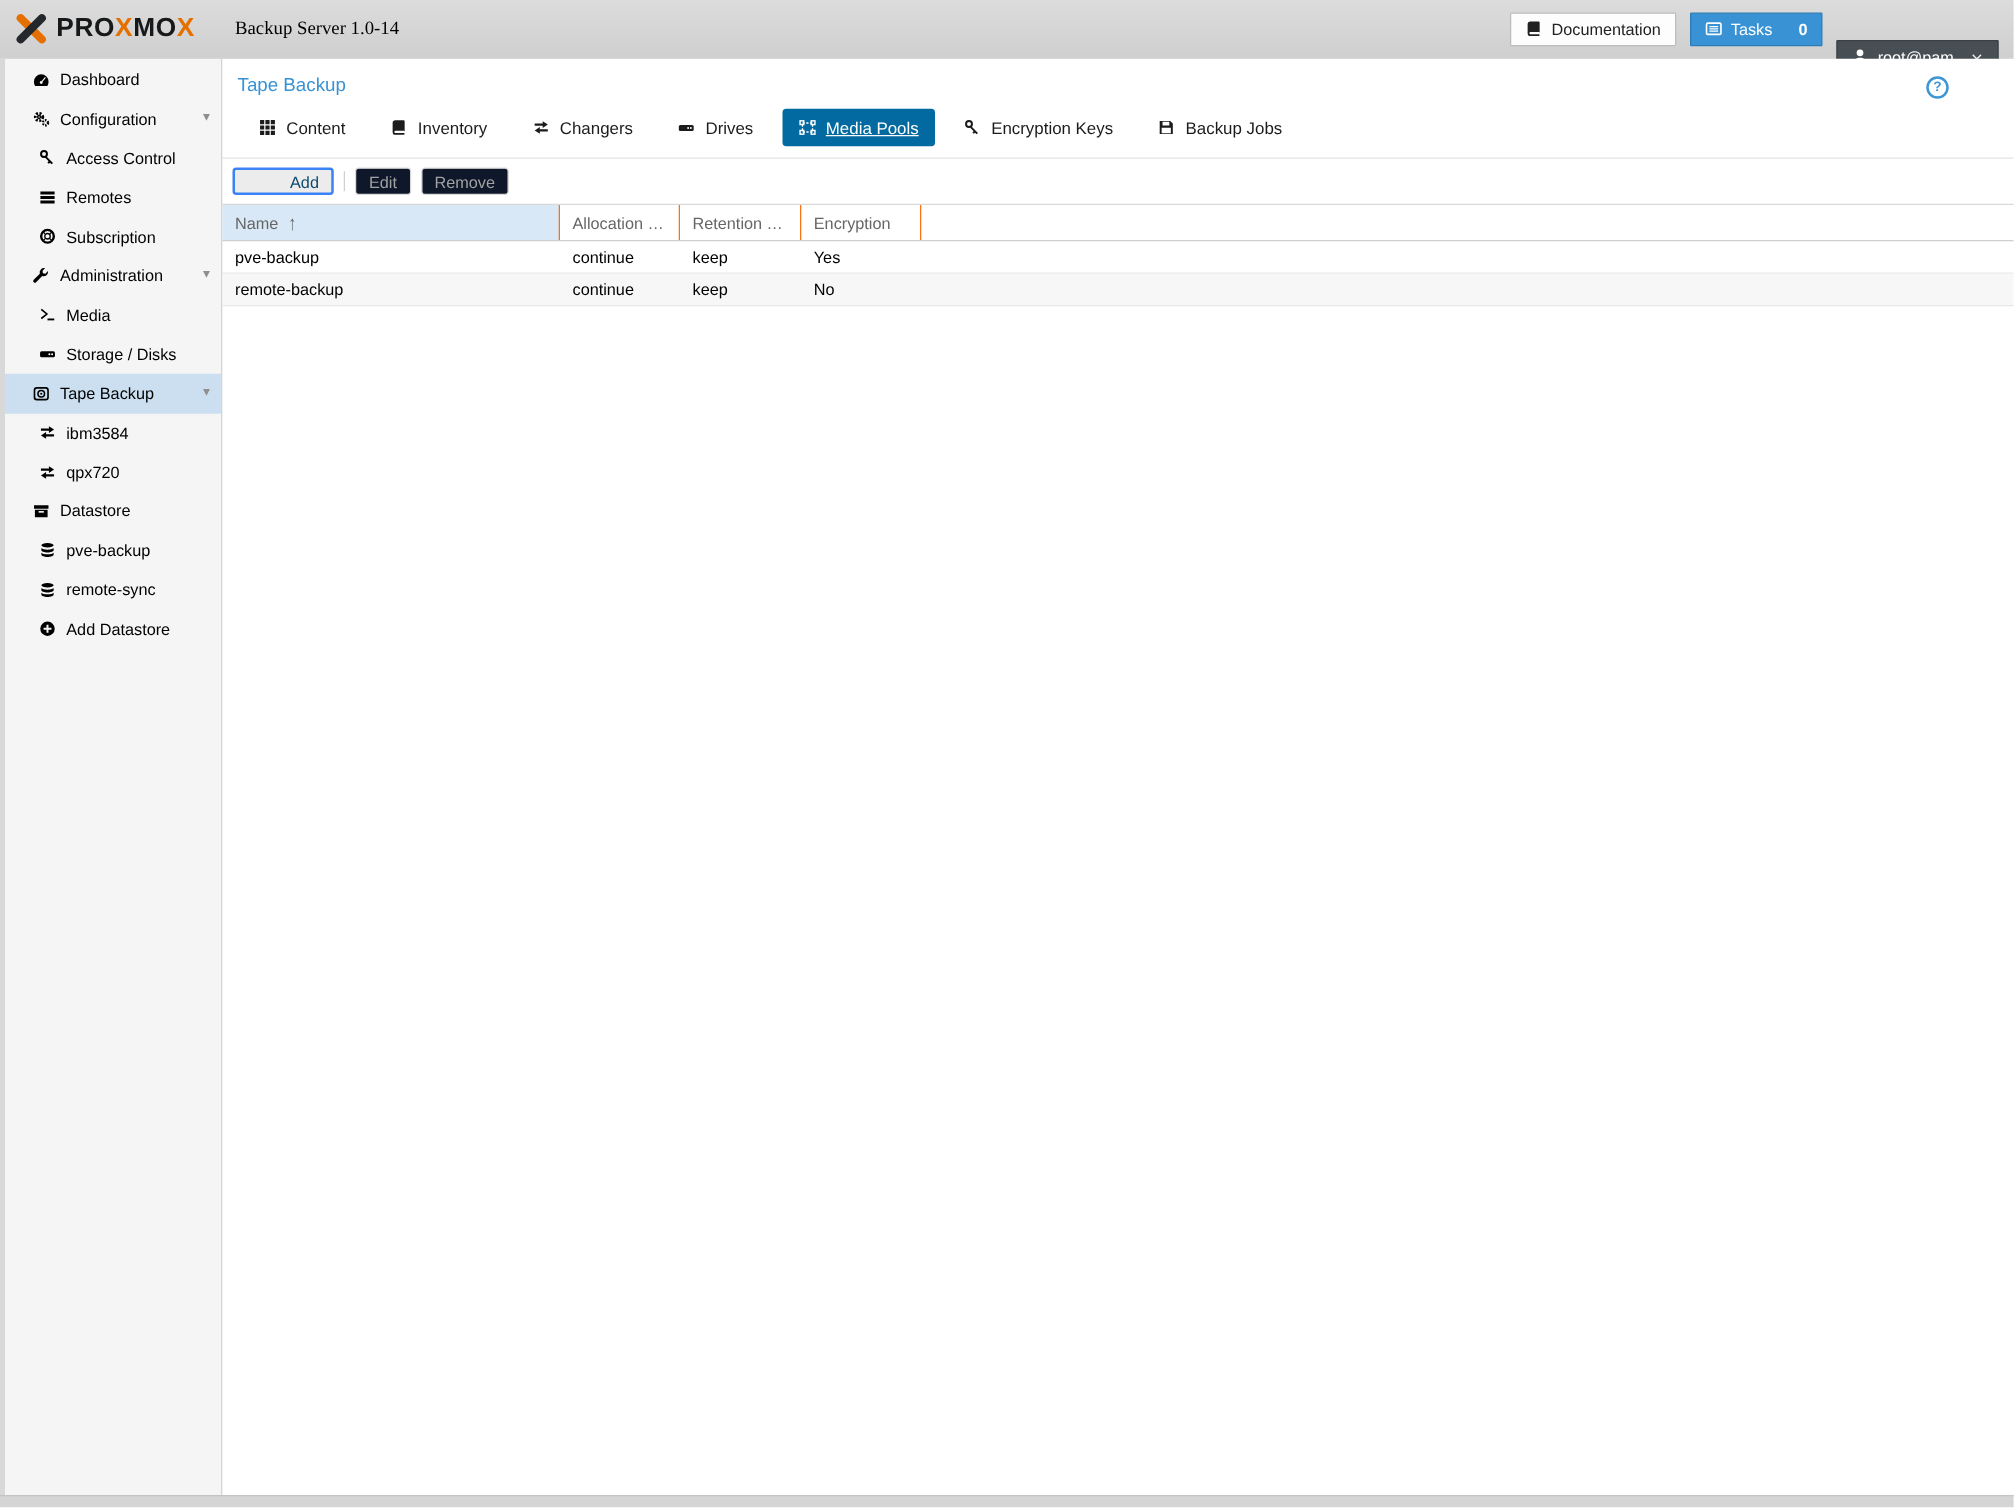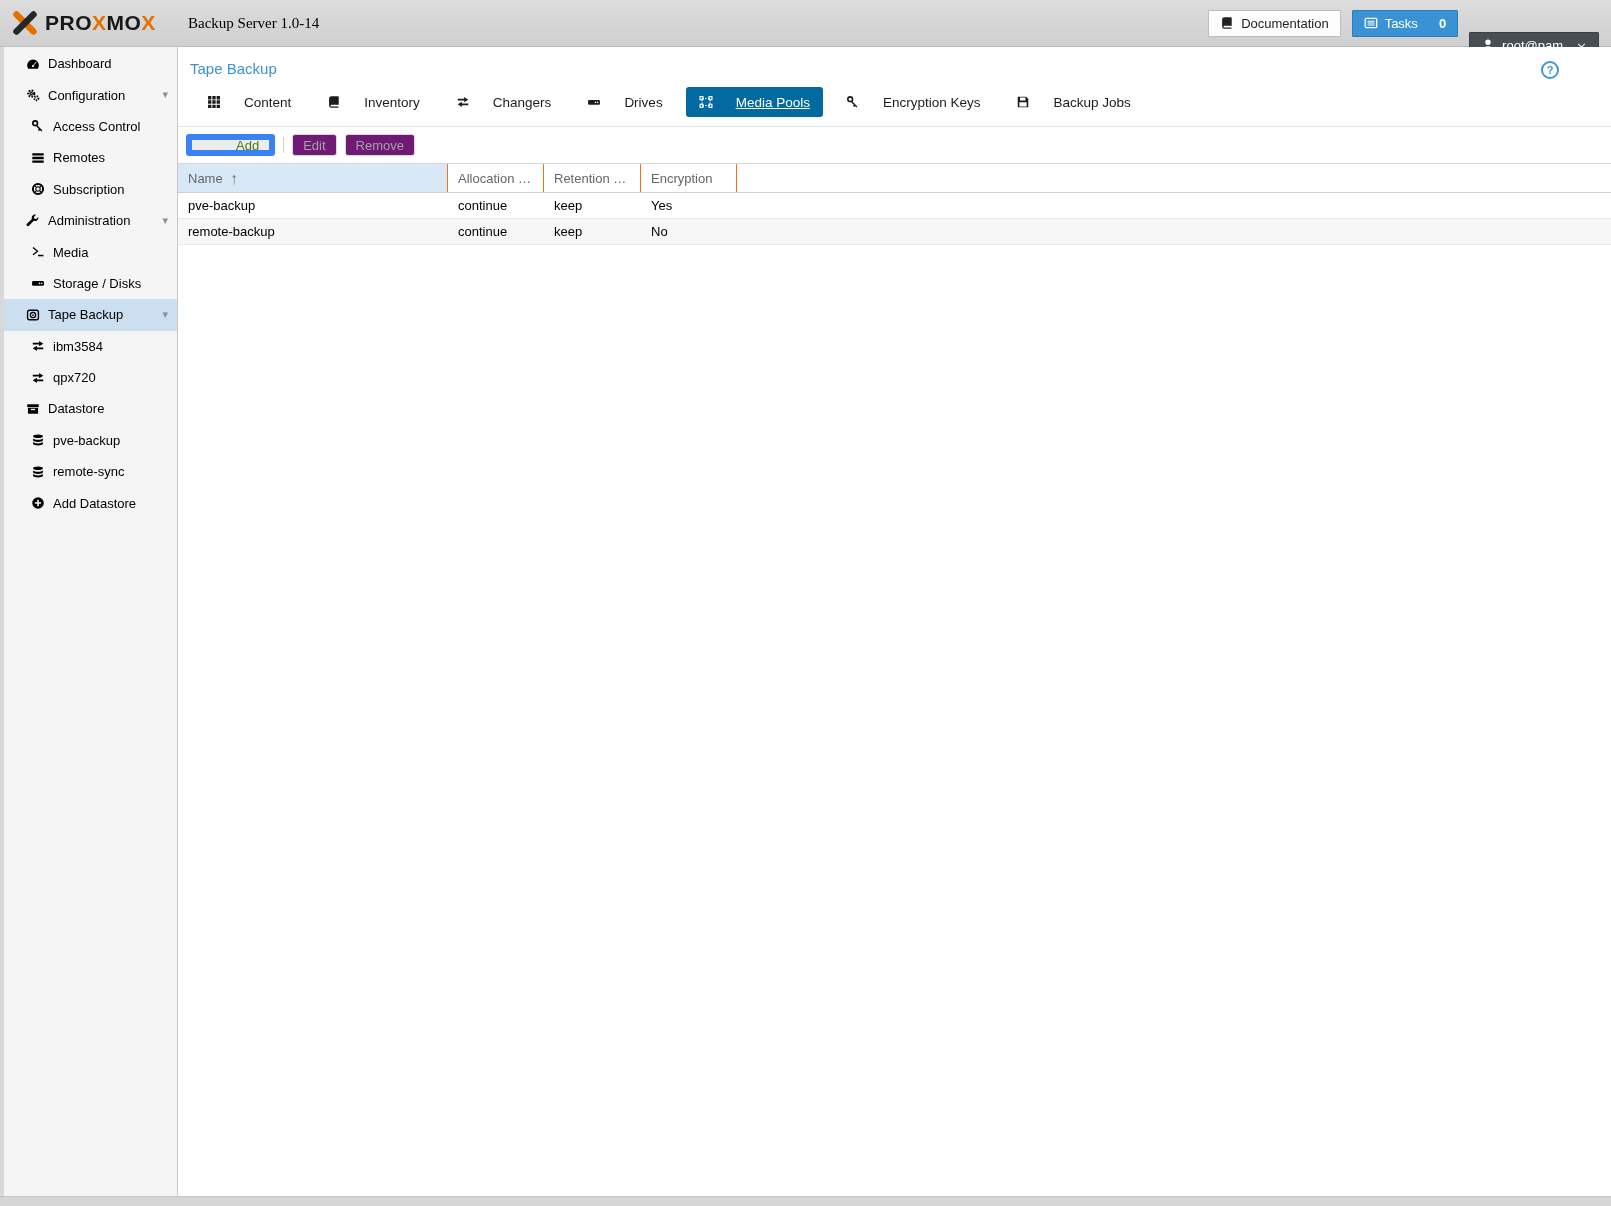--- a/index.html
+++ b/index.html
@@ -39,29 +39,29 @@
   .ic { width:14px; height:14px; flex:0 0 auto; display:block; }
 
   
   .main { flex:1; background:#fff; position:relative; display:flex; flex-direction:column; min-width:0; }
   .panel-head { padding:13px 14px 2px 12px; }
   .panel-title { color:#3892d4; font-size:15px; }
   .help-circ { position:absolute; top:14px; right:52px; width:18px; height:18px; border:2px solid #3e96d5;
                border-radius:50%; color:#3e96d5; font-size:11px; font-weight:bold; display:flex;
                align-items:center; justify-content:center; cursor:default; }
   .tabbar { display:flex; gap:10px; padding:7px 8px 9px 16px; border-bottom:1px solid #e4e4e4; }
-  .tab { display:flex; align-items:center; gap:23px; height:30px; padding:0 13px; border-radius:3px;
+  .tab { display:flex; align-items:center; gap:8px; height:30px; padding:0 13px; border-radius:3px;
          font-size:13.5px; color:#1c1c1c; cursor:default; white-space:nowrap; }
   .tab.active { background:#0369a1; color:#fff;text-decoration:underline; }
 
   
   .toolbar { display:flex; align-items:center; gap:8px; padding:7px 8px; }
   .tbtn { height:22px; padding:0 10px; border-radius:3px; font-size:13px; display:flex; align-items:center; cursor:default; }
-  .tbtn.en { background:#ececec; border:6px solid #3b82f6; color:#4d7c0f;padding-left:44px; }
-  .tbtn.dis { background:#701a75; border:1px solid #dadada; color:#a2a2a2; }
+  .tbtn.en { background:#ececec; border:2px solid #3b82f6; color:#0c4a6e;padding-left:44px; }
+  .tbtn.dis { background:#0f172a; border:1px solid #dadada; color:#a2a2a2; }
   .tsep { width:1px; height:16px; background:#d0d0d0; }
 
   
   .grid { border-top:1px solid #d9d9d9; }
   .grid-head { display:flex; height:29px; border-bottom:1px solid #cfcfcf; font-size:13px; color:#666; }
   .gh-cell { display:flex; align-items:center; padding:0 10px; border-right:1px solid #f97316;
              height:100%; overflow:hidden; white-space:nowrap; cursor:default; }
   .gh-cell.sorted { background:#d8e8f6; }
   .sort-arrow { margin-left:8px; color:#666; font-size:13px; transform:scaleY(1.25); display:inline-block; }
   .c-name{ width:270px; flex:0 0 270px; } .c-alloc{ width:96px; flex:0 0 96px; }

